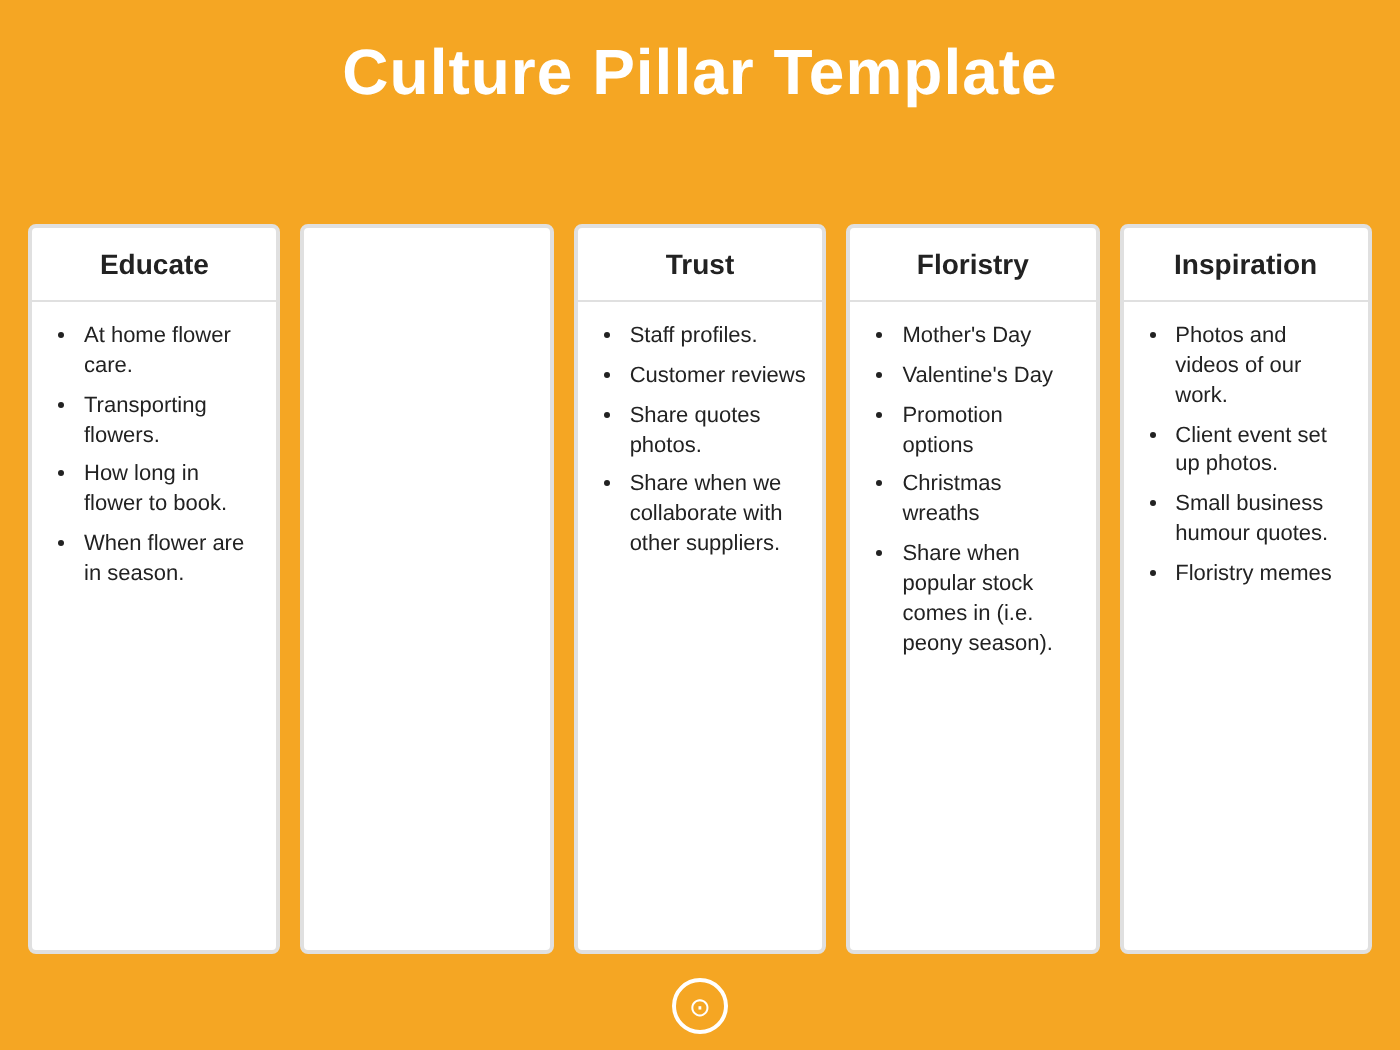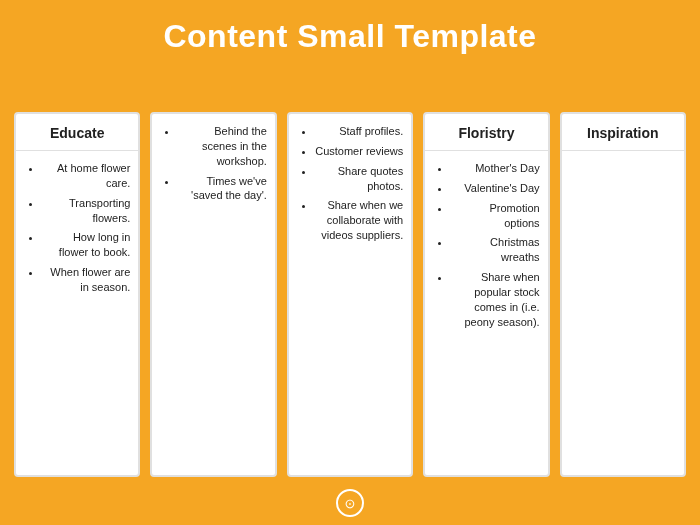--- a/index.html
+++ b/index.html
@@ -50,21 +50,20 @@
       font-weight: bold;
       color: #222;
     }
     .pillar-body {
       padding: 10px 8px 8px 16px;
       flex: 1;
     }
     .pillar-body ul {
       list-style-type: disc;
       padding-left: 10px;
-      text-align: right;
     }
     .pillar-body ul li {
       font-size: 11px;
       color: #222;
       margin-bottom: 5px;
       line-height: 1.35;
     }
     .footer {
       width: 100%;
       display: flex;
@@ -80,64 +79,67 @@
       display: flex;
       align-items: center;
       justify-content: center;
       color: #fff;
       font-size: 13px;
     }
   </style>
 </head>
 <body>
 
-<div id="page-title">Content Small Template</div>
+<div id="page-title">Culture Pillar Template</div>
 
 <div class="pillars-container">
 <div class="pillar">
       <div class="pillar-header"><span>Educate</span></div>
       <div class="pillar-body">
         <ul>
           <li>At home flower care.</li>
           <li>Transporting flowers.</li>
           <li>How long in flower to book.</li>
           <li>When flower are in season.</li>
         </ul>
       </div>
     </div>
     <div class="pillar">
-      <div class="pillar-body">
-        <ul>
-          <li>Behind the scenes in the workshop.</li>
-          <li>Times we've 'saved the day'.</li>
-        </ul>
-      </div>
     </div>
     <div class="pillar">
+      <div class="pillar-header"><span>Trust</span></div>
       <div class="pillar-body">
         <ul>
           <li>Staff profiles.</li>
           <li>Customer reviews</li>
           <li>Share quotes photos.</li>
-          <li>Share when we collaborate with videos suppliers.</li>
+          <li>Share when we collaborate with other suppliers.</li>
         </ul>
       </div>
     </div>
     <div class="pillar">
       <div class="pillar-header"><span>Floristry</span></div>
       <div class="pillar-body">
         <ul>
           <li>Mother's Day</li>
           <li>Valentine's Day</li>
           <li>Promotion options</li>
           <li>Christmas wreaths</li>
           <li>Share when popular stock comes in (i.e. peony season).</li>
         </ul>
       </div>
     </div>
     <div class="pillar">
       <div class="pillar-header"><span>Inspiration</span></div>
+      <div class="pillar-body">
+        <ul>
+          <li>Photos and videos of our work.</li>
+          <li>Client event set up photos.</li>
+          <li>Small business humour quotes.</li>
+          <li>Floristry memes</li>
+        </ul>
+      </div>
     </div>
   </div>
 
 <div class="footer">
   <div class="footer-icon">⊙</div>
 </div>
 
 </body></html>

